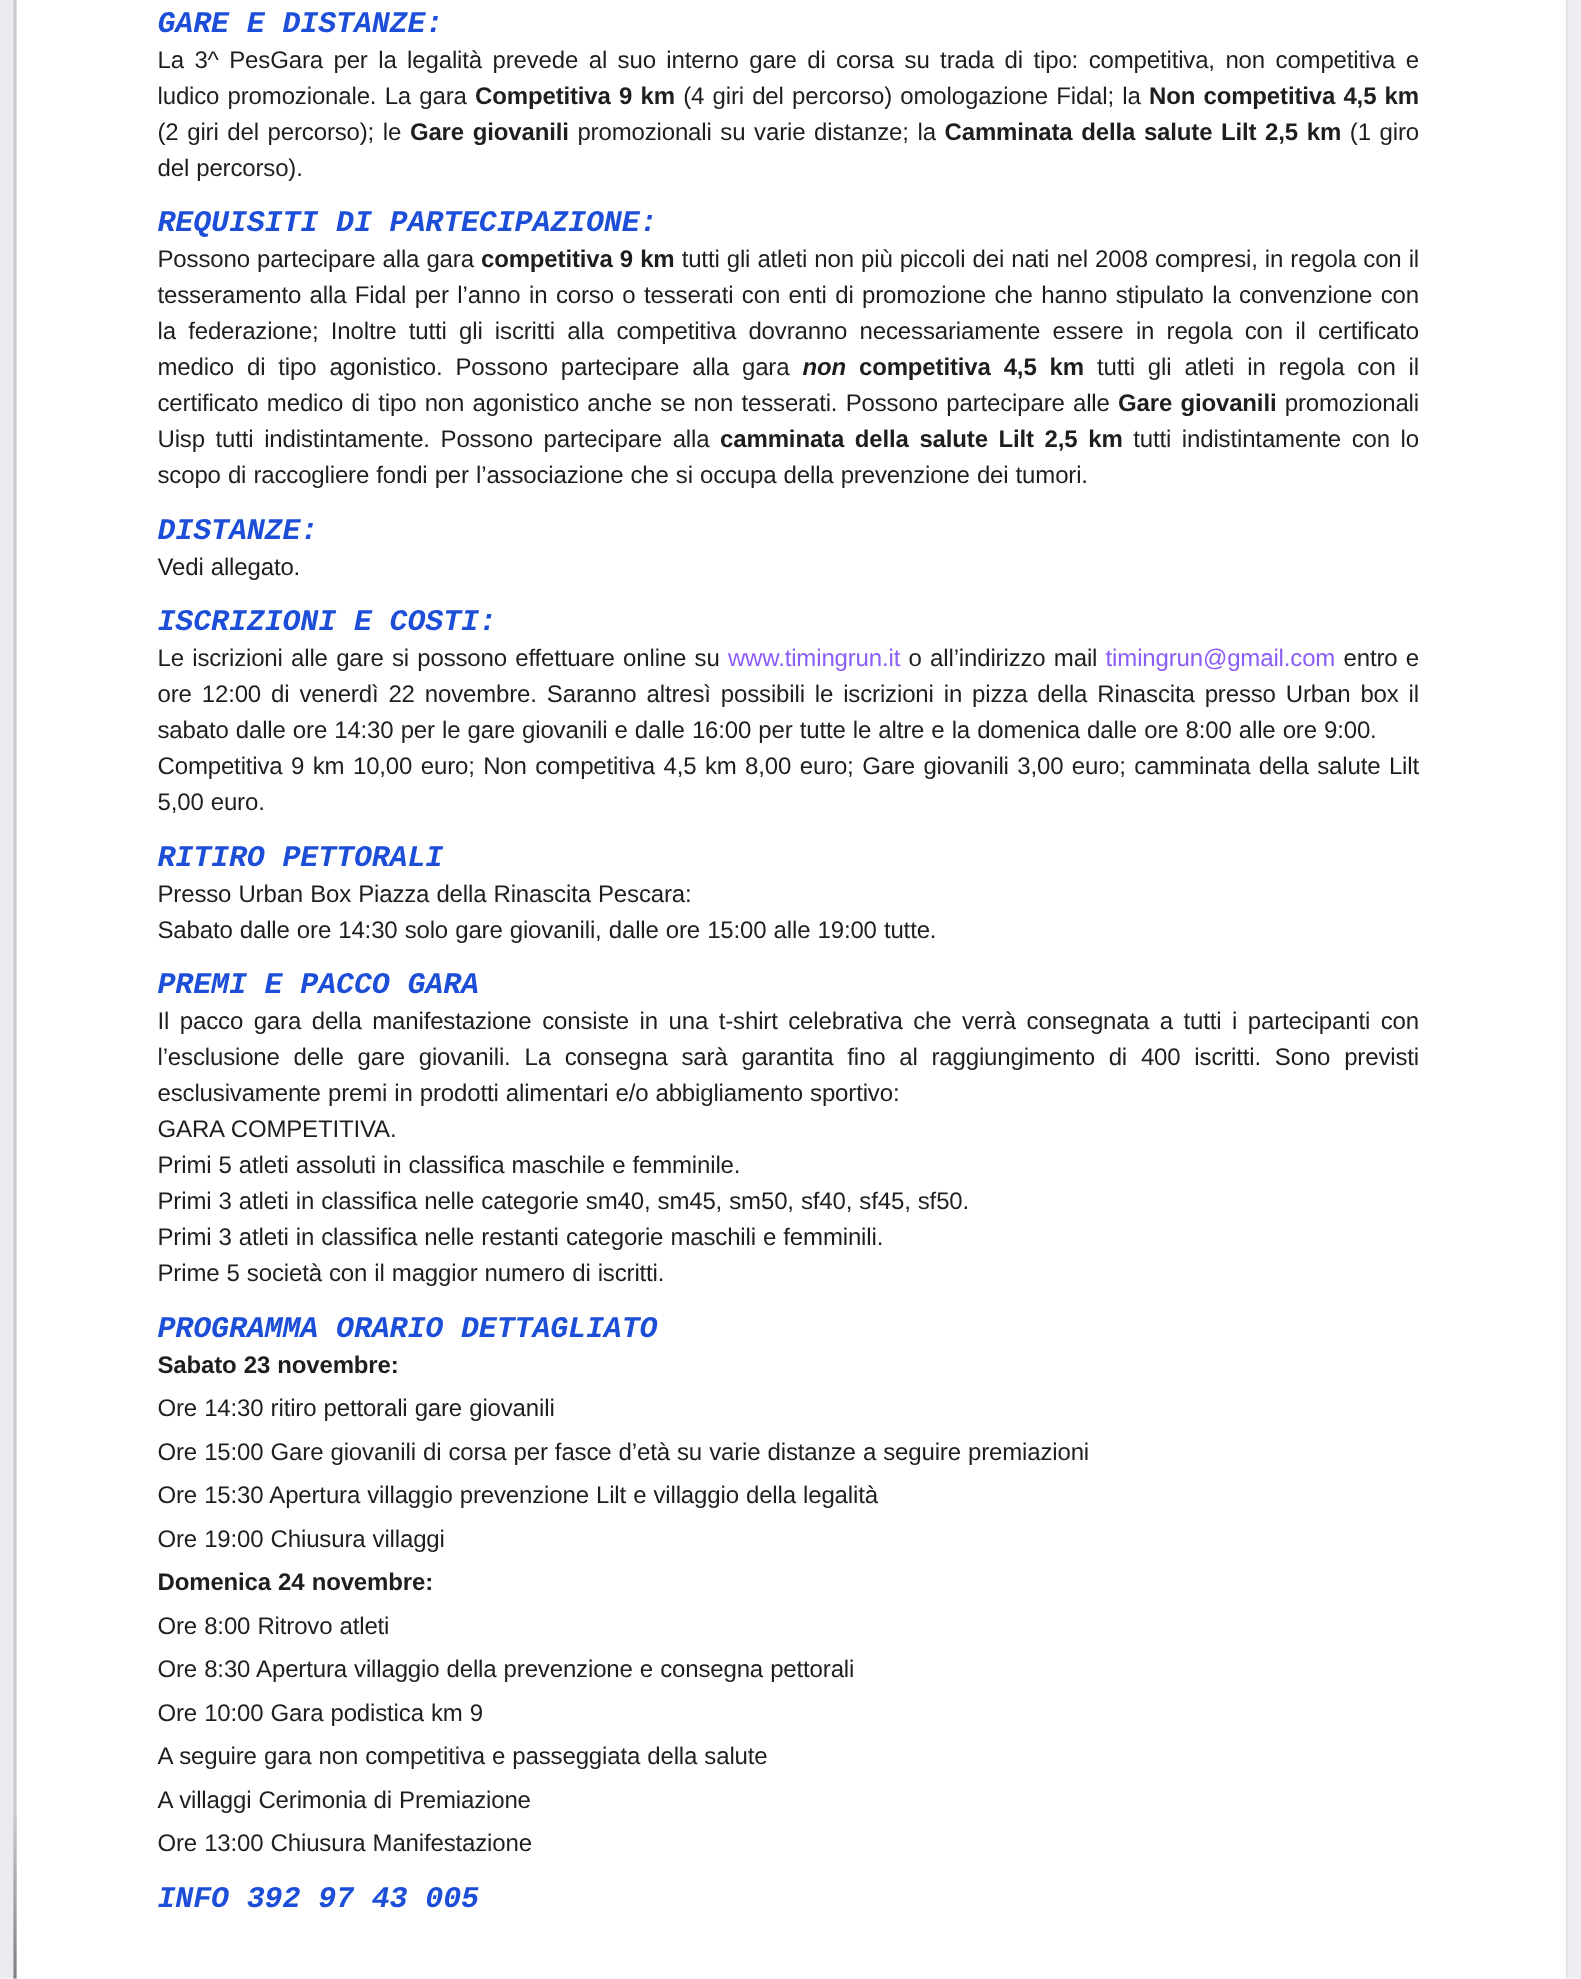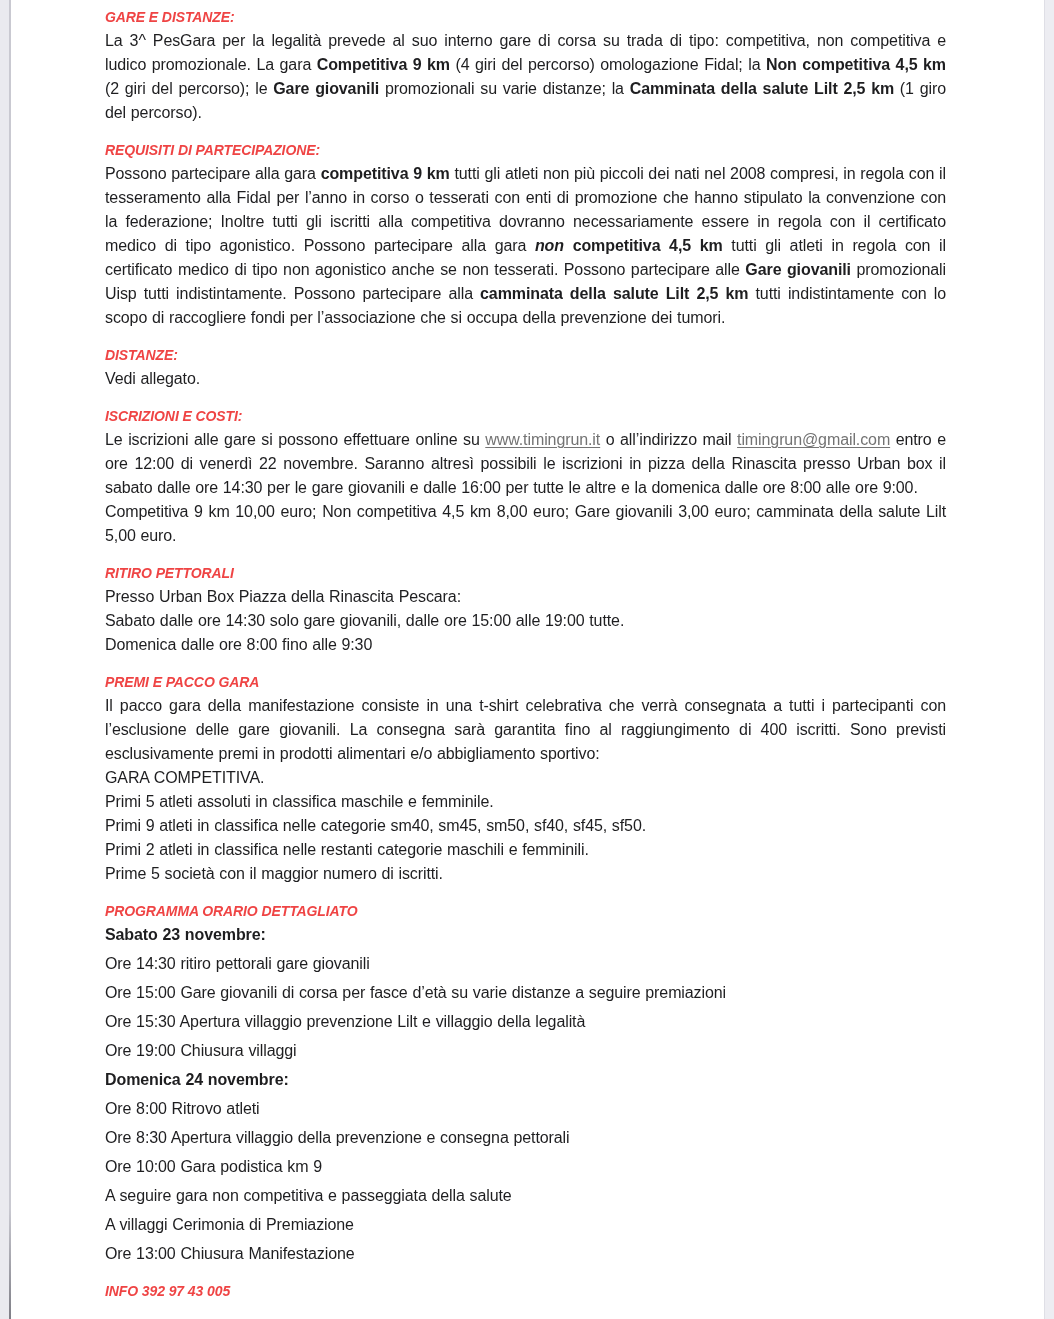--- a/index.html
+++ b/index.html
@@ -42,42 +42,42 @@
   main {
     position: absolute;
     left: 105px;
     top: 5px;
     width: 841px;
   }
   section { margin-top: 13px; }
   section:first-child { margin-top: 0; }
   h2 {
     margin: 0;
-    font-size: 14px;
+    font-size: 20px;
     line-height: 24px;
     font-weight: 700;
     font-style: italic;
     letter-spacing: -0.1px;
-    color: #ef4444;
+    color: #1d4ed8;
+    font-family: Liberation Mono, monospace;
   }
   p {
     margin: 0;
     font-size: 16px;
     line-height: 24px;
     letter-spacing: -0.1px;
     word-spacing: 0.4px;
   }
   p.justify { text-align: justify; }
   p.spaced { margin-top: 5px; }
   .n { font-weight: 400; font-style: normal; }
   .b { font-weight: 700; font-style: normal; }
   .bi { font-weight: 700; font-style: italic; }
   a.link {
-    color: #737373;
-    text-decoration: underline;
+    color: #8b5cf6;
     text-decoration-thickness: 1px;
     text-underline-offset: 2px;
     cursor: pointer;
   }
 </style>
 </head>
 <body>
 
 <div class="edge-left"></div>
 <div class="edge-right"></div>
@@ -97,29 +97,28 @@
     </section>
     <section>
       <h2>ISCRIZIONI E COSTI:</h2>
       <p class="justify"><span class="n">Le iscrizioni alle gare si possono effettuare online su </span><a class="link">www.timingrun.it</a><span class="n"> o all’indirizzo mail </span><a class="link">timingrun@gmail.com</a><span class="n"> entro e ore 12:00 di venerdì 22 novembre. Saranno altresì possibili le iscrizioni in pizza della Rinascita presso Urban box il sabato dalle ore 14:30 per le gare giovanili e dalle 16:00 per tutte le altre e la domenica dalle ore 8:00 alle ore 9:00.</span></p>
       <p class="justify"><span class="n">Competitiva 9 km 10,00 euro; Non competitiva 4,5 km 8,00 euro; Gare giovanili 3,00 euro; camminata della salute Lilt 5,00 euro.</span></p>
     </section>
     <section>
       <h2>RITIRO PETTORALI</h2>
       <p><span class="n">Presso Urban Box Piazza della Rinascita Pescara:</span></p>
       <p><span class="n">Sabato dalle ore 14:30 solo gare giovanili, dalle ore 15:00 alle 19:00 tutte.</span></p>
-      <p><span class="n">Domenica dalle ore 8:00 fino alle 9:30</span></p>
     </section>
     <section>
       <h2>PREMI E PACCO GARA</h2>
       <p class="justify"><span class="n">Il pacco gara della manifestazione consiste in una t-shirt celebrativa che verrà consegnata a tutti i partecipanti con l’esclusione delle gare giovanili. La consegna sarà garantita fino al raggiungimento di 400 iscritti. Sono previsti esclusivamente premi in prodotti alimentari e/o abbigliamento sportivo:</span></p>
       <p><span class="n">GARA COMPETITIVA.</span></p>
       <p><span class="n">Primi 5 atleti assoluti in classifica maschile e femminile.</span></p>
-      <p><span class="n">Primi 9 atleti in classifica nelle categorie sm40, sm45, sm50, sf40, sf45, sf50.</span></p>
-      <p><span class="n">Primi 2 atleti in classifica nelle restanti categorie maschili e femminili.</span></p>
+      <p><span class="n">Primi 3 atleti in classifica nelle categorie sm40, sm45, sm50, sf40, sf45, sf50.</span></p>
+      <p><span class="n">Primi 3 atleti in classifica nelle restanti categorie maschili e femminili.</span></p>
       <p><span class="n">Prime 5 società con il maggior numero di iscritti.</span></p>
     </section>
     <section>
       <h2>PROGRAMMA ORARIO DETTAGLIATO</h2>
       <p><span class="b">Sabato 23 novembre:</span></p>
       <p class="spaced"><span class="n">Ore 14:30 ritiro pettorali gare giovanili</span></p>
       <p class="spaced"><span class="n">Ore 15:00 Gare giovanili di corsa per fasce d’età su varie distanze a seguire premiazioni</span></p>
       <p class="spaced"><span class="n">Ore 15:30 Apertura villaggio prevenzione Lilt e villaggio della legalità</span></p>
       <p class="spaced"><span class="n">Ore 19:00 Chiusura villaggi</span></p>
       <p class="spaced"><span class="b">Domenica 24 novembre:</span></p>

